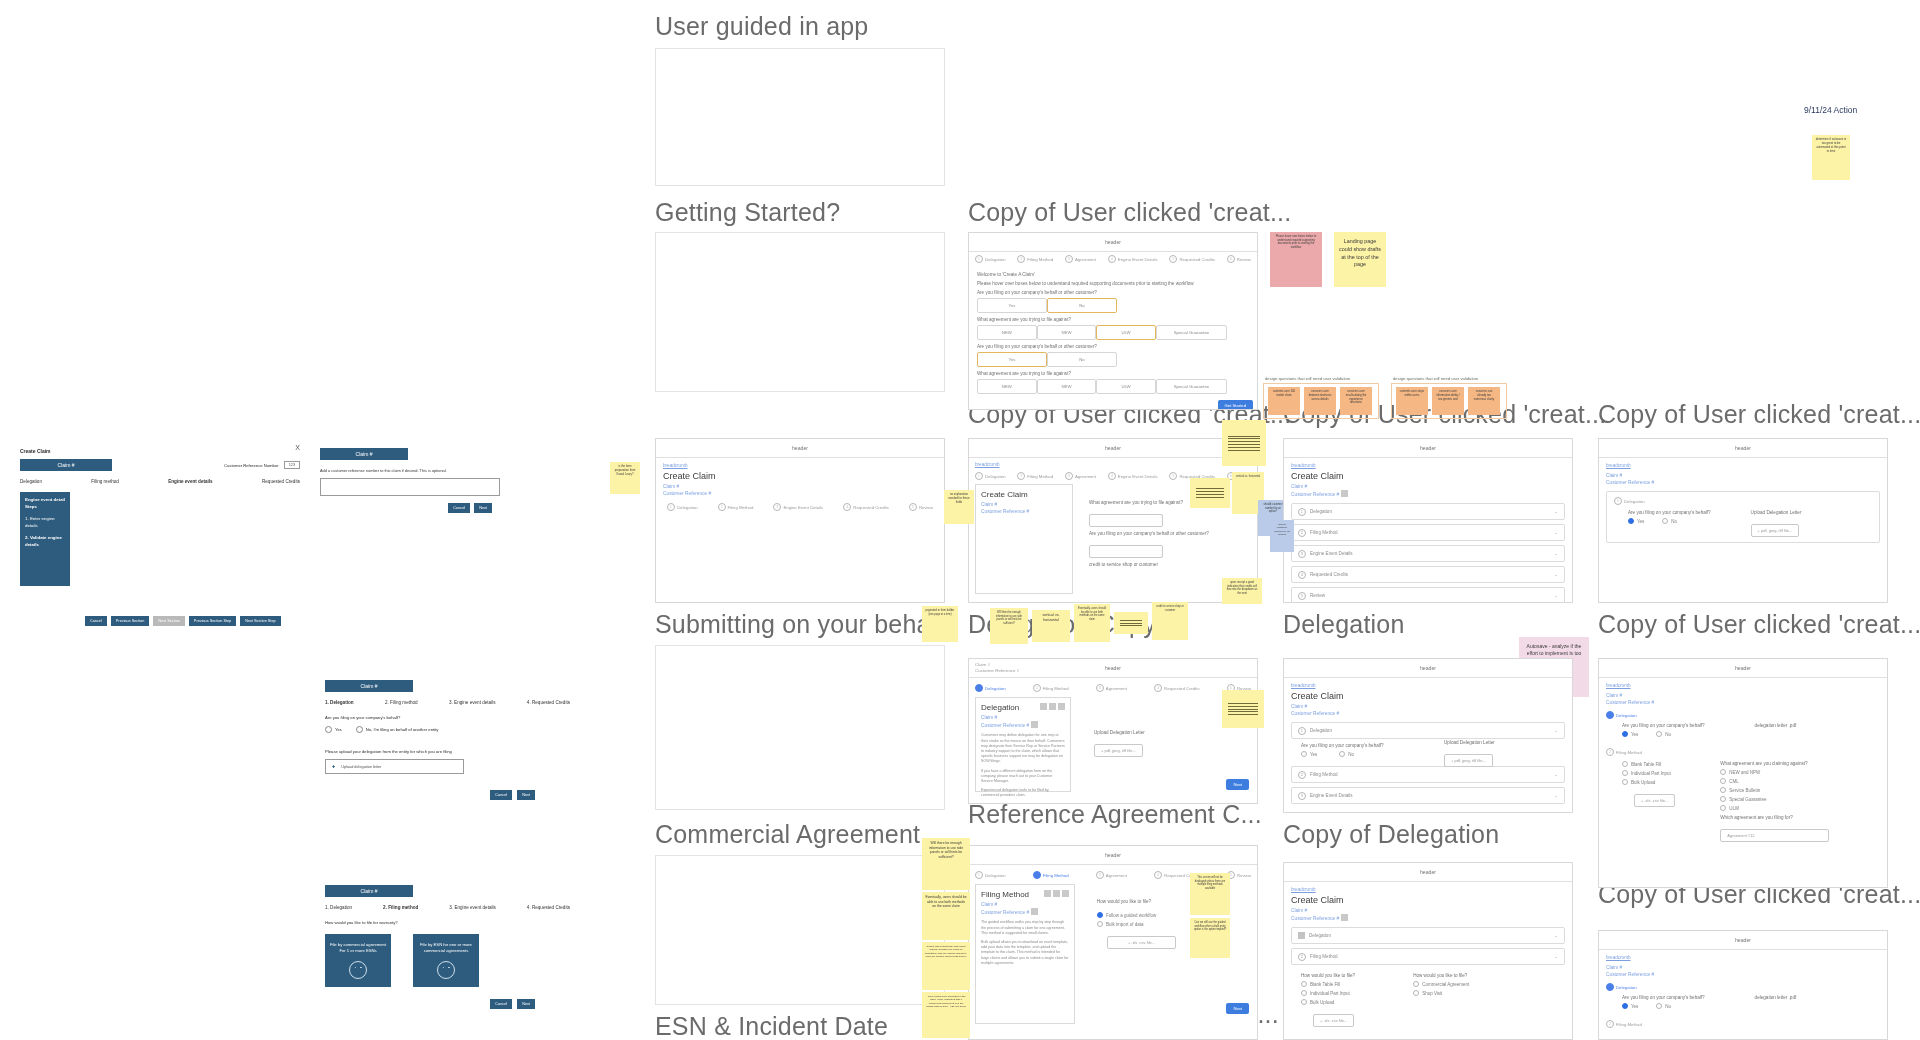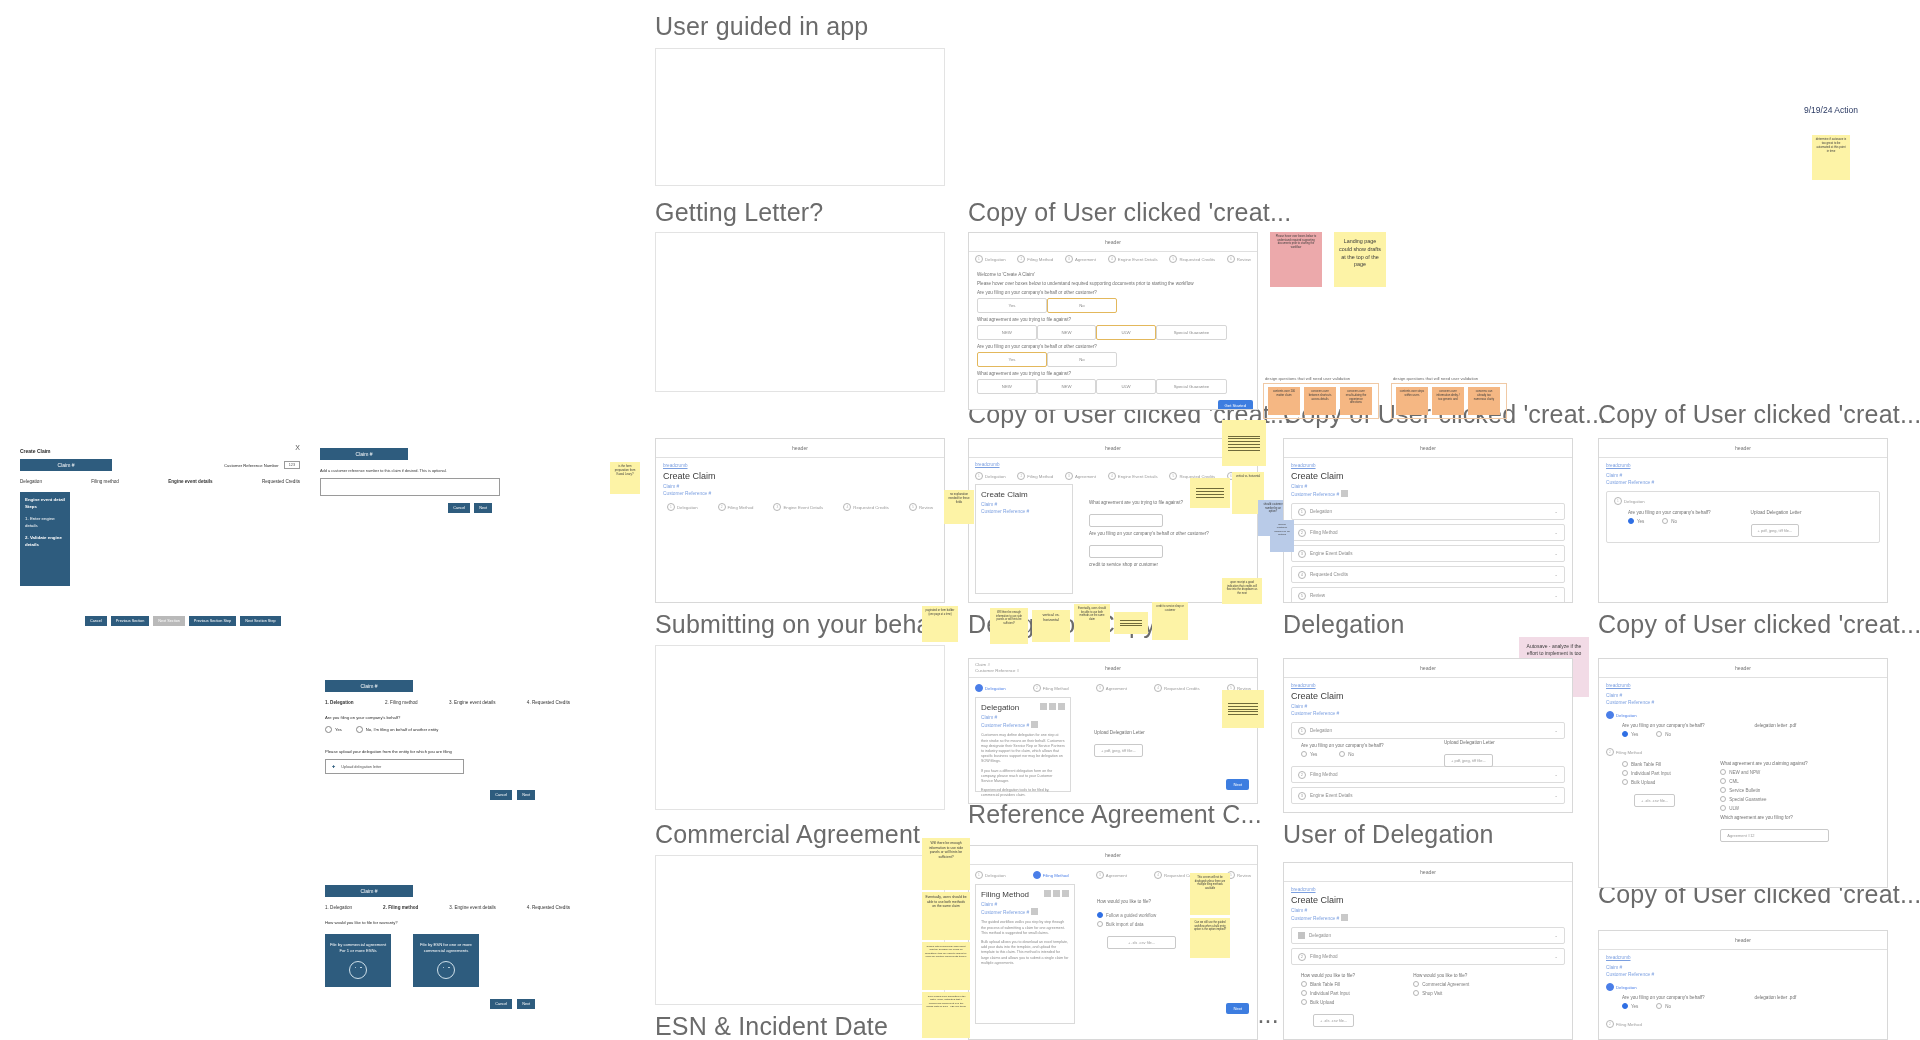--- a/index.html
+++ b/index.html
@@ -92,36 +92,36 @@
   .mk .smiley::before{left:4.5px;} .mk .smiley::after{right:4.5px;}
   .mk .rad{display:inline-flex;align-items:center;gap:3px;font-size:4.2px;}
   .mk .rad span.c{width:5px;height:5px;border:.8px solid #888;border-radius:50%;display:block;}
   .date-label{position:absolute;font-size:8.5px;color:#2b3a63;font-weight:400;}
 </style>
 </head>
 <body>
 
 <div class="board">
 
-  <div class="date-label" style="left:1804px;top:105px;">9/19/24 Action</div>
+  <div class="date-label" style="left:1804px;top:105px;">9/11/24 Action</div>
   <div class="note y" style="left:1812px;top:135px;width:38px;height:45px;font-size:2.9px;">determine if autosave is too great to be automated at this point in time</div>
 
   <div class="frame-title" style="left:655px;top:12px;">User guided in app</div>
-  <div class="frame-title" style="left:655px;top:198px;">Getting Letter?</div>
+  <div class="frame-title" style="left:655px;top:198px;">Getting Started?</div>
   <div class="frame-title" style="left:968px;top:198px;">Copy of User clicked 'creat...</div>
   <div class="frame-title" style="left:968px;top:400px;">Copy of User clicked 'creat...</div>
   <div class="frame-title" style="left:1283px;top:400px;">Copy of User clicked 'creat...</div>
   <div class="frame-title" style="left:1598px;top:400px;">Copy of User clicked 'creat...</div>
   <div class="frame-title" style="left:655px;top:610px;">Submitting on your behalf?</div>
   <div class="frame-title" style="left:968px;top:610px;">Delegation Copy</div>
   <div class="frame-title" style="left:1283px;top:610px;">Delegation</div>
   <div class="frame-title" style="left:1598px;top:610px;">Copy of User clicked 'creat...</div>
   <div class="frame-title" style="left:655px;top:820px;">Commercial Agreement</div>
   <div class="frame-title" style="left:968px;top:800px;">Reference Agreement C...</div>
-  <div class="frame-title" style="left:1283px;top:820px;">User of Delegation</div>
+  <div class="frame-title" style="left:1283px;top:820px;">Copy of Delegation</div>
   <div class="frame-title" style="left:1598px;top:880px;">Copy of User clicked 'creat...</div>
   <div class="frame-title" style="left:655px;top:1012px;">ESN &amp; Incident Date</div>
   <div class="frame-title" style="left:968px;top:1000px;">Copy of Commercial Agre...</div>
 
   <div class="frame" style="left:655px;top:48px;width:290px;height:138px;"></div>
   <div class="frame" style="left:655px;top:232px;width:290px;height:160px;"></div>
   <div class="frame" style="left:655px;top:645px;width:290px;height:165px;"></div>
   <div class="frame" style="left:655px;top:855px;width:290px;height:150px;"></div>
 
   <div class="wf" style="left:968px;top:232px;width:290px;height:178px;">

